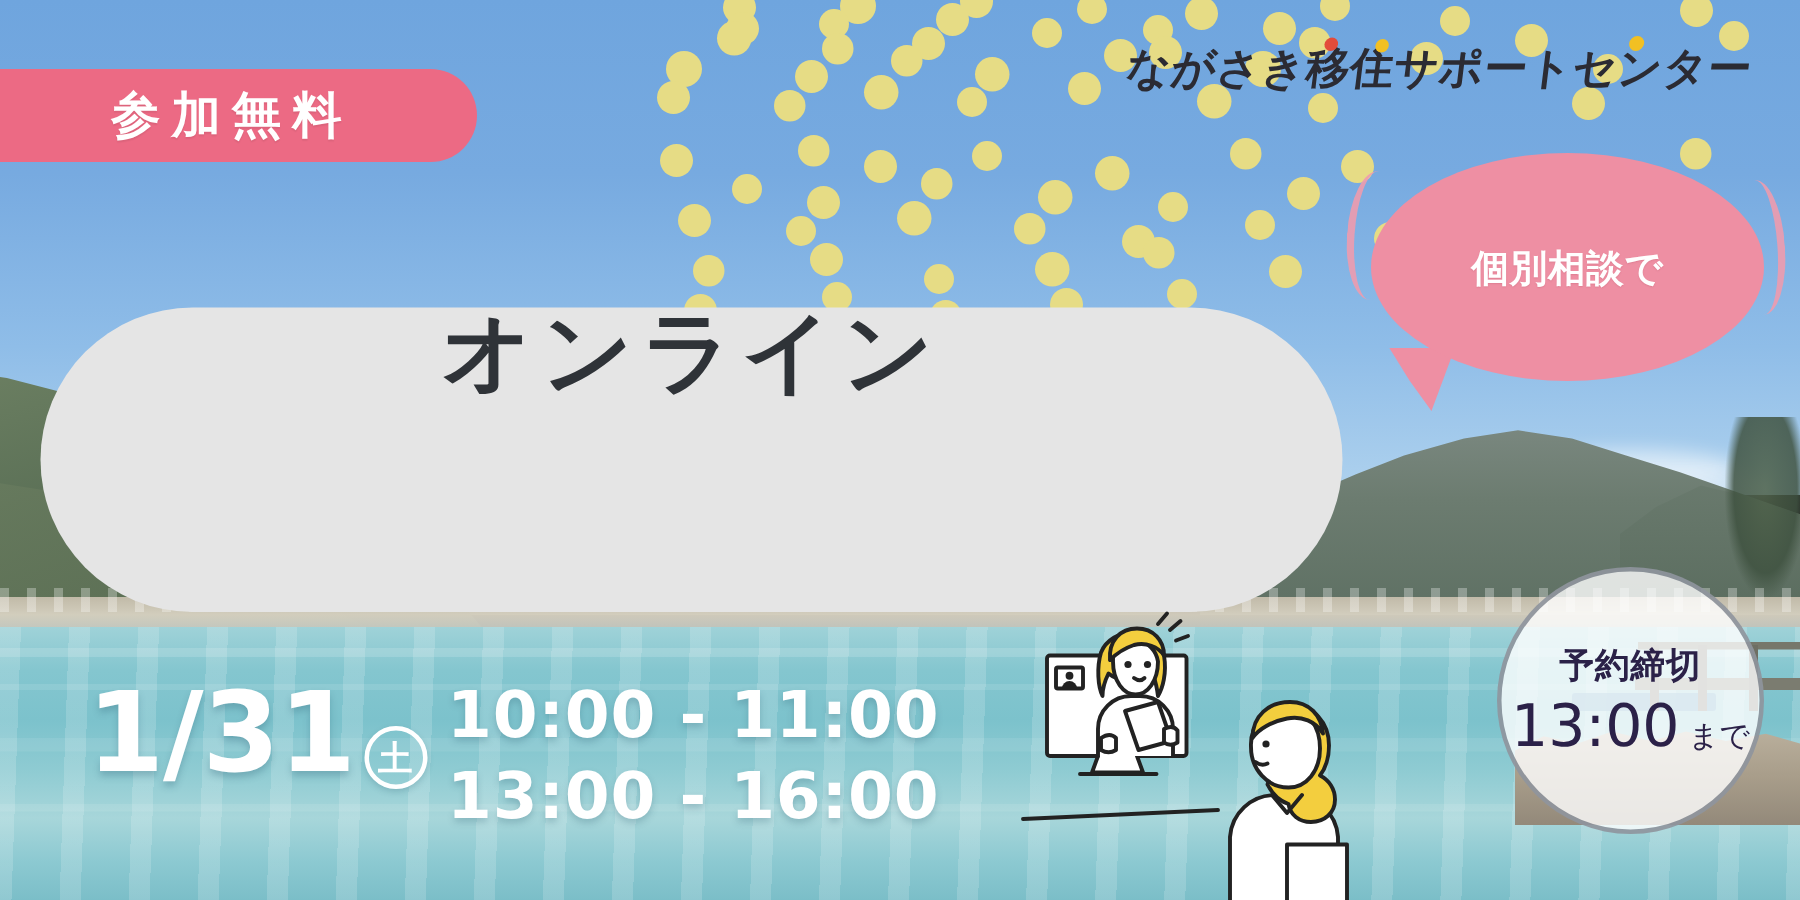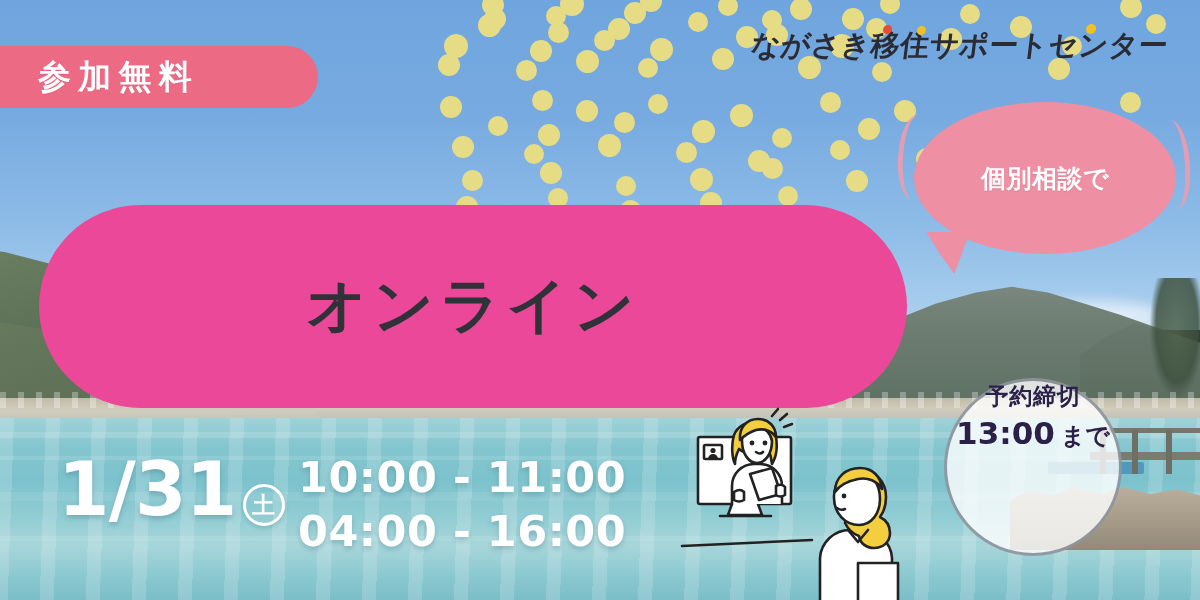--- a/index.html
+++ b/index.html
@@ -112,21 +112,21 @@
   }
 
   
   .dots{position:absolute;left:0;top:0;width:1200px;height:300px;}
   .dot{position:absolute;border-radius:50%;background:#E6DC85;}
 
   
   .badge{
     position:absolute;display:flex;align-items:center;
     color:#fff;font-weight:700;letter-spacing:.22em;
-    padding-left:38px;
+    padding-left:74px;
     border-radius:0 999px 999px 0;
     text-shadow:0 1px 1px rgba(0,0,0,.07);
   }
   .badge-free{
     left:0;top:46px;width:318px;height:62px;
     background:#EC6A84;font-size:33px;
   }
   .badge-reserve{
     left:0;top:126px;width:383px;height:62px;
     background:#ECBE23;font-size:33px;
@@ -175,23 +175,23 @@
     text-shadow:0 1px 1px rgba(180,80,100,.25);
   }
   .bubble-tail{
     position:absolute;left:20px;top:140px;width:52px;height:42px;
     background:#EE8FA3;
     clip-path:polygon(12% 0%,96% 0%,66% 100%,38% 52%);
   }
 
   
   .title-panel{
-    position:absolute;left:39px;top:205px;width:868px;height:203px;
-    background:#ec4899;border-radius:120px;
-    display:flex;flex-direction:column;align-items:center;justify-content:center;
+    position:absolute;left:27px;top:205px;width:868px;height:203px;
+    background:#e5e5e5;border-radius:120px;
+    display:flex;flex-direction:column;align-items:center;justify-content:flex-start;
   }
   .title-line1{
     color:#2F3338;font-weight:800;font-size:60px;letter-spacing:.09em;
     line-height:1.02;margin-bottom:2px;
   }
   .title-line2{
     color:#2F3338;font-weight:800;font-size:70px;letter-spacing:.035em;
     line-height:1.02;
   }
 
@@ -211,38 +211,38 @@
   }
   .times{
     position:absolute;left:298px;top:450px;
     color:#fff;font-weight:800;font-size:43px;line-height:1.26;
     letter-spacing:.012em;
     text-shadow:0 3px 5px rgba(40,90,110,.26);
   }
 
   
   .deadline{
-    position:absolute;left:944px;top:378px;width:178px;height:178px;
+    position:absolute;left:998px;top:378px;width:178px;height:178px;
     border-radius:50%;
     background:rgba(255,255,255,.80);
     border:3px solid rgba(70,78,92,.55);
-    display:flex;flex-direction:column;align-items:center;justify-content:flex-start;
+    display:flex;flex-direction:column;align-items:center;justify-content:center;
     color:#2B2148;
   }
   .dl-head{font-size:23px;font-weight:700;letter-spacing:.03em;margin-bottom:3px;}
   .dl-date-row{display:flex;align-items:center;justify-content:center;margin-bottom:3px;}
   .dl-date{font-size:44px;font-weight:800;line-height:1;letter-spacing:-.01em;}
   .dl-dow{
     margin-left:7px;width:29px;height:29px;border:2.5px solid #2B2148;border-radius:50%;
     display:flex;align-items:center;justify-content:center;
     font-size:16px;font-weight:700;
   }
   .dl-time-row{display:flex;align-items:baseline;}
-  .dl-time{font-size:31px;font-weight:700;letter-spacing:0;}
-  .dl-made{font-size:24px;font-weight:700;margin-left:6px;}
+  .dl-time{font-size:39px;font-weight:400;letter-spacing:0;}
+  .dl-made{font-size:20px;font-weight:400;margin-left:6px;}
 
   
   .illus{position:absolute;left:672px;top:400px;width:252px;height:200px;}
   .illus svg{display:block;}
 </style>
 </head>
 <body>
 
 <div class="stage">
 
@@ -369,21 +369,21 @@
     <div class="title-line1">オンライン</div>
   </div>
 
   <div class="date-block">
     <div class="date-main">1/31</div>
     <div class="date-dow">土</div>
   </div>
 
   <div class="times">
     <div>10:00 - 11:00</div>
-    <div>04:00 - 16:00</div>
+    <div>13:00 - 16:00</div>
   </div>
 
   <div class="deadline">
     <div class="dl-head">予約締切</div>
     <div class="dl-time-row">
       <div class="dl-time">13:00</div>
       <div class="dl-made">まで</div>
     </div>
   </div>
 

